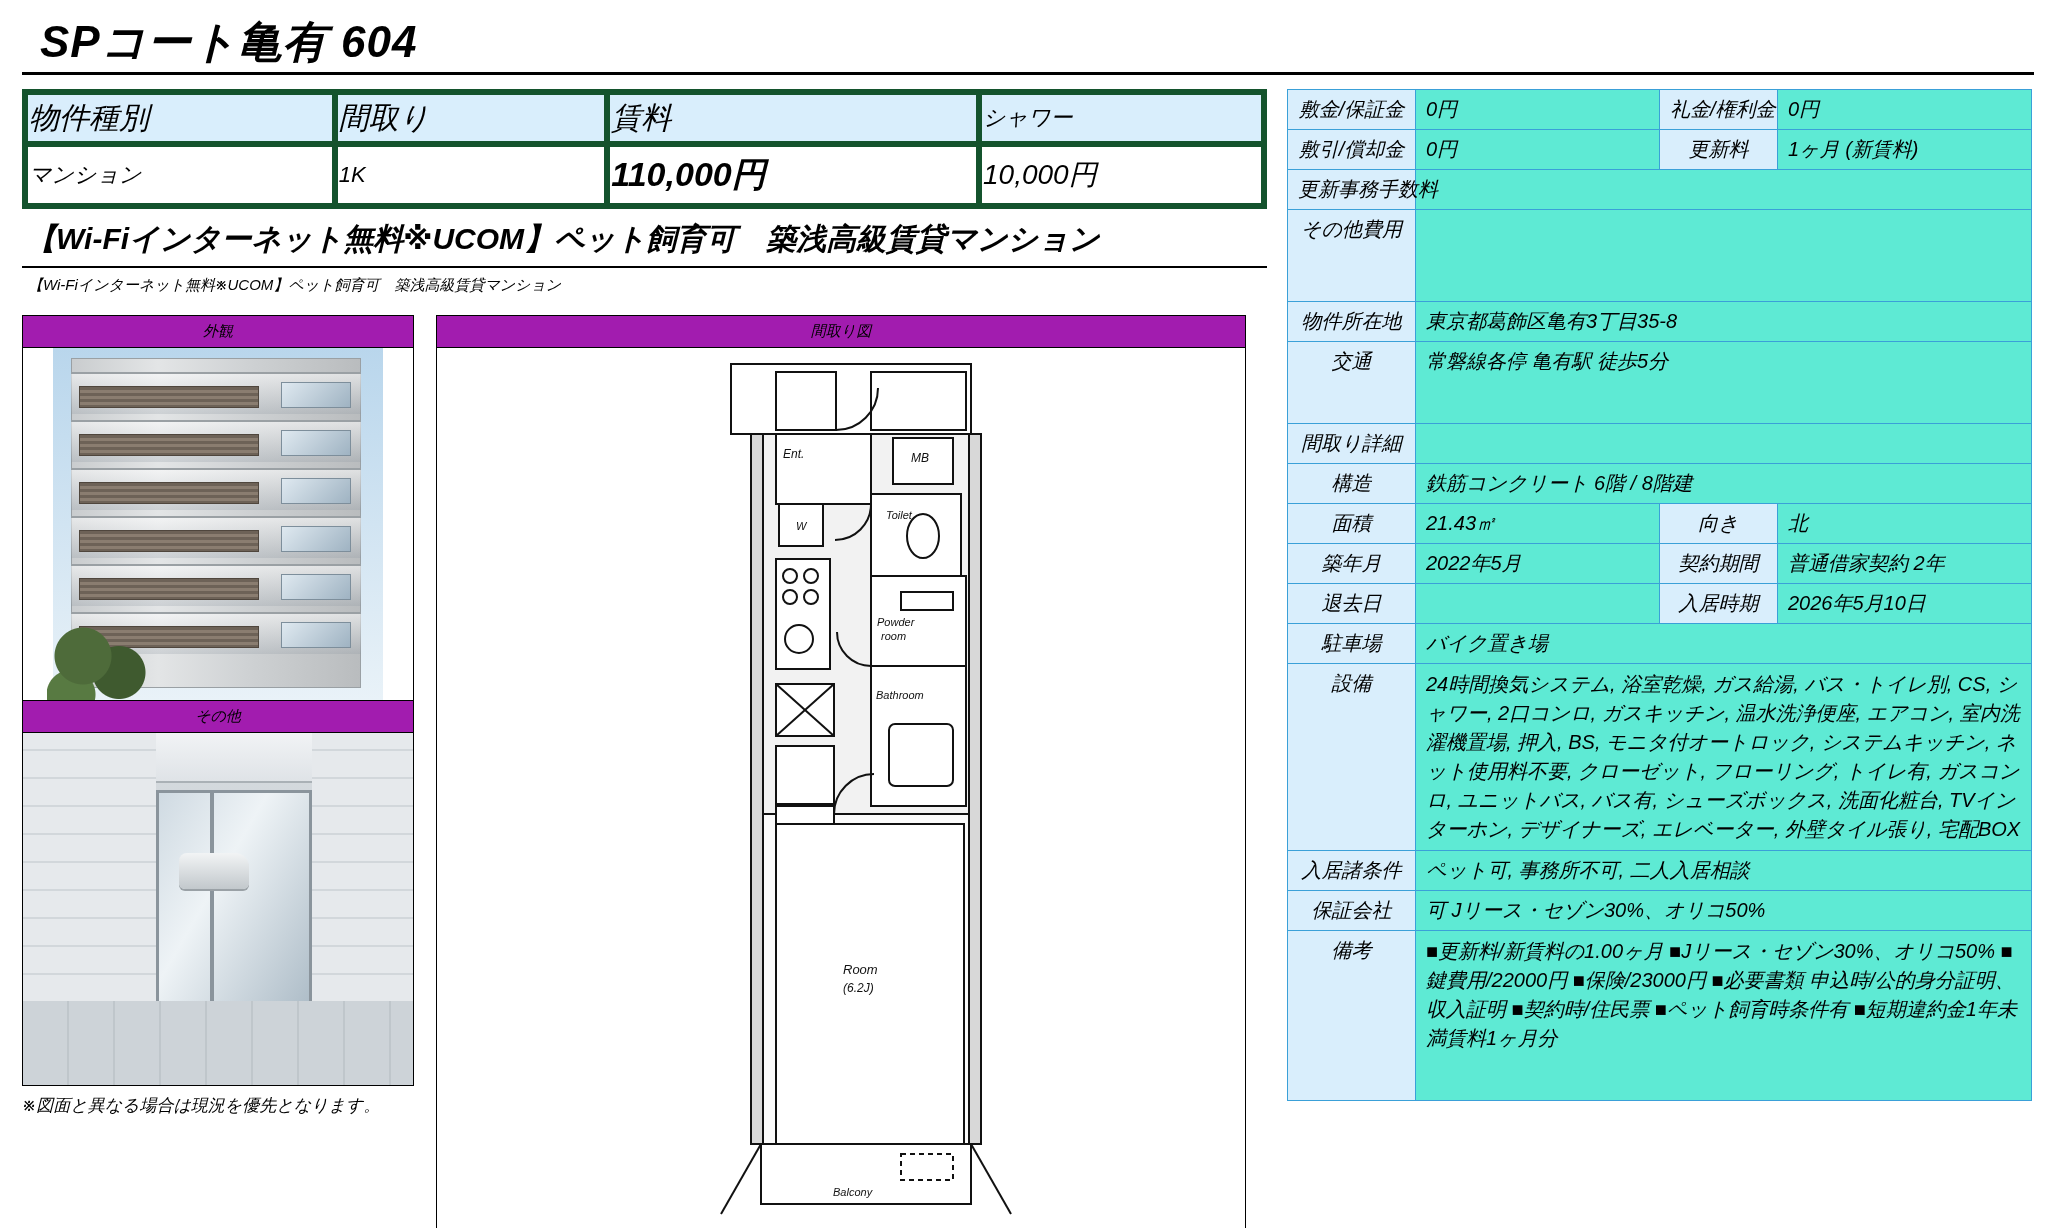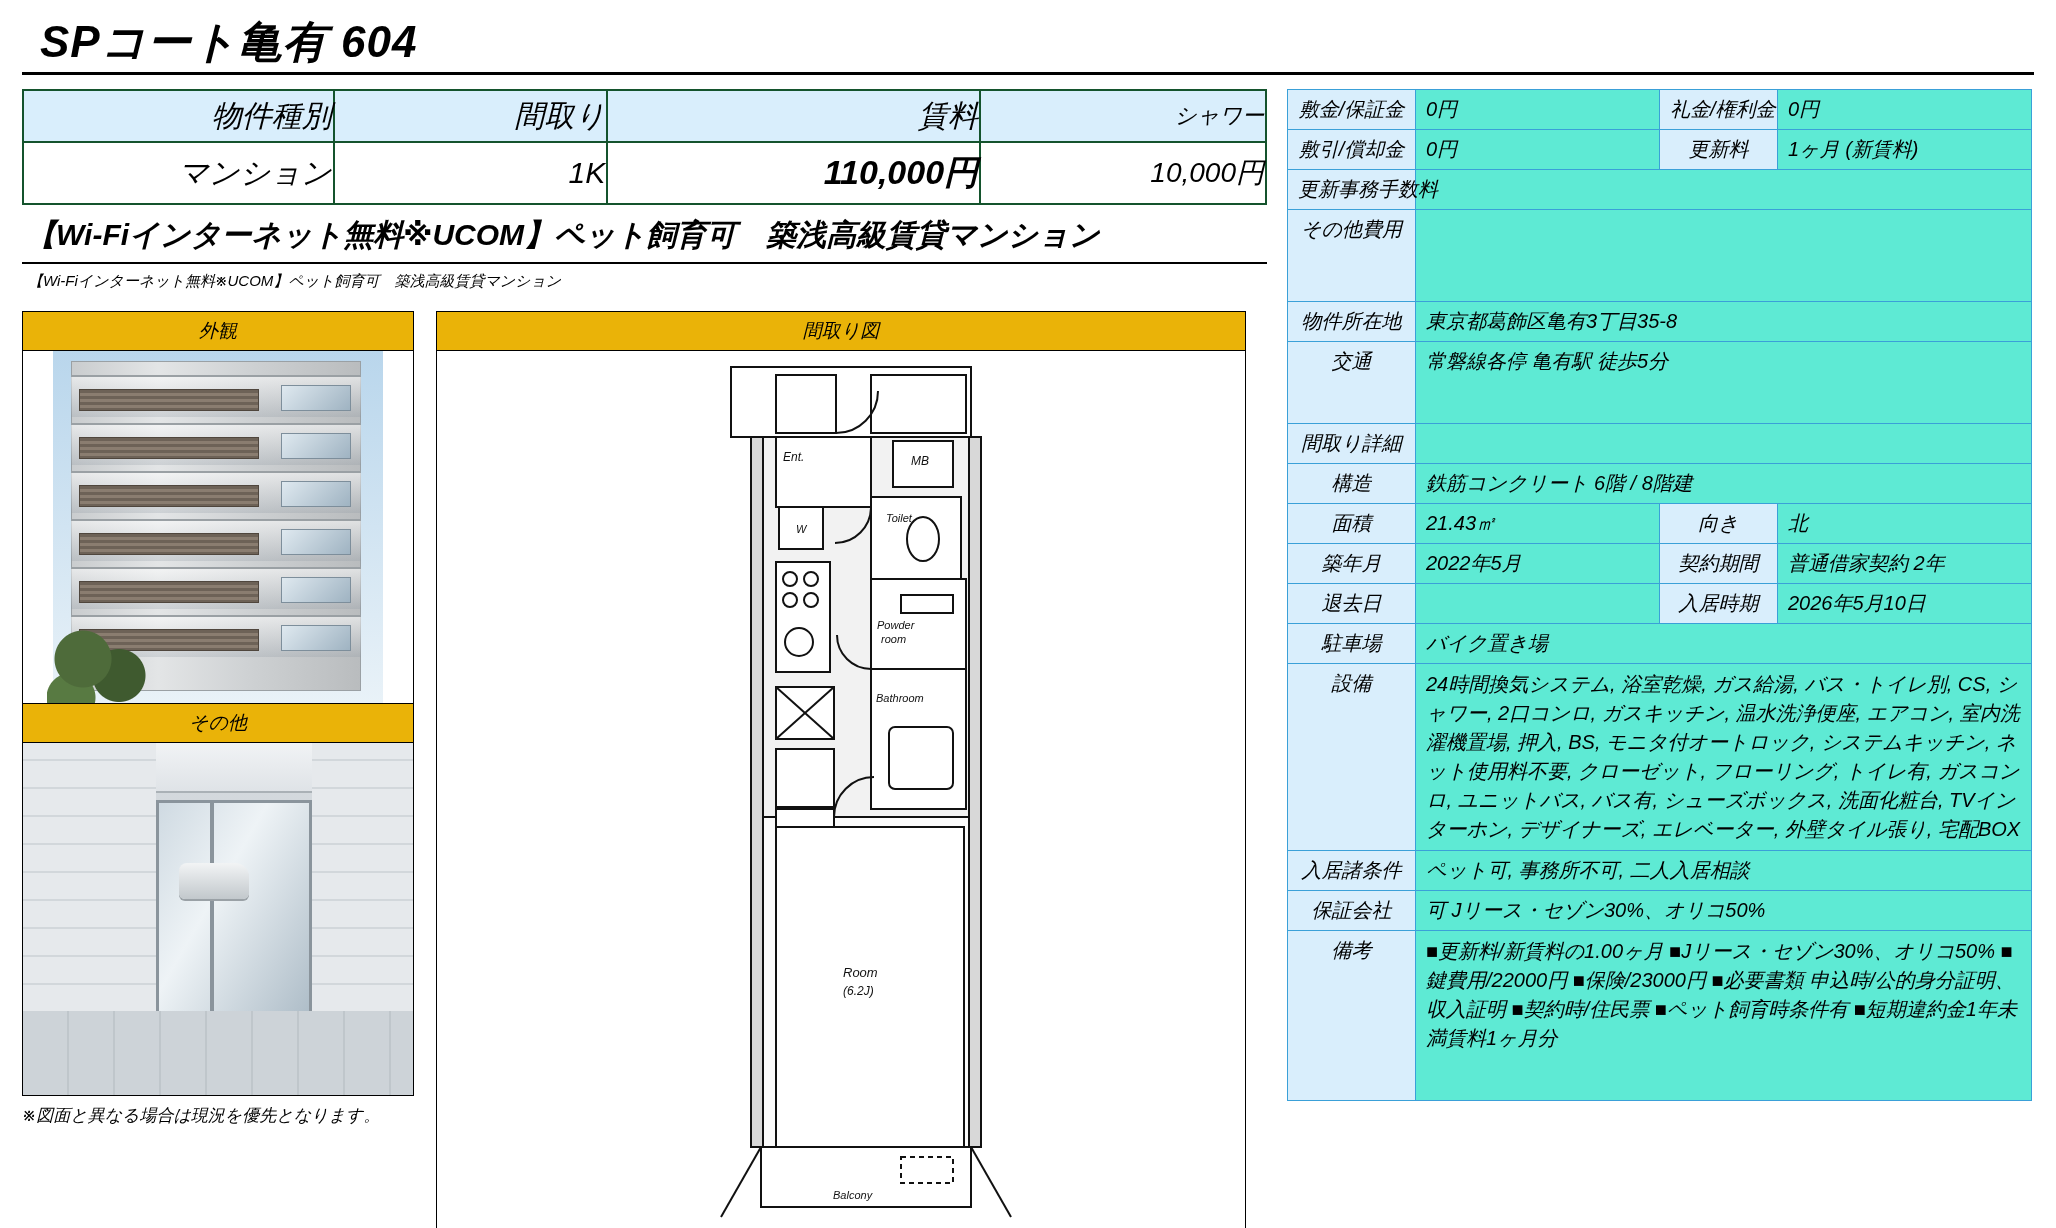--- a/index.html
+++ b/index.html
@@ -38,33 +38,33 @@
   .right-col { width: 745px; }
 
   
   table { border-collapse: collapse; }
   .summary {
     width: 100%;
     table-layout: fixed;
     border: 2px solid #000;
   }
   .summary th, .summary td {
-    border: 2px solid #14532d;
-    text-align: right;
+    border: 6px solid #14532d;
+    text-align: left;
     vertical-align: middle;
   }
   .summary th {
     background: #d9eefc;
     font-weight: normal;
     height: 52px;
   }
   .summary th.h1 { font-size: 30px; }
   .summary th.h2 { font-size: 22px; }
   .summary td { height: 62px; }
-  .summary td.v1 { font-size: 30px; border-radius: 12px; }
+  .summary td.v1 { font-size: 22px; border-radius: 12px; }
   .summary td.v-rent { font-size: 34px; font-weight: bold; }
   .summary td.v2 { font-size: 28px; }
 
   
   .catch {
     font-size: 30px;
     font-weight: bold;
     line-height: 1.3;
     padding: 10px 4px 8px 4px;
     border-bottom: 2px solid #000;
@@ -74,24 +74,24 @@
     padding: 8px 6px 12px 6px;
   }
 
   
   .img-row { display: flex; gap: 22px; margin-top: 8px; }
   .photo-col { width: 392px; }
   .plan-col { width: 810px; }
   .img-box { border: 1px solid #000; }
   .img-cap {
     text-align: center;
-    font-size: 19px;
+    font-size: 15px;
     padding: 6px 0;
     border-bottom: 1px solid #000;
-    background: #eab308;
+    background: #a21caf;
   }
   .photo-frame { height: 352px; overflow: hidden; position: relative; background:#fff; }
   .photo-frame.small { height: 352px; }
 
   
   .bldg {
     position:absolute; left:50%; top:0; transform: translateX(-50%);
     width: 330px; height: 352px;
     background: linear-gradient(#cfe3f2 0%, #e8f1f8 25%, #dfe7ec 100%);
   }

